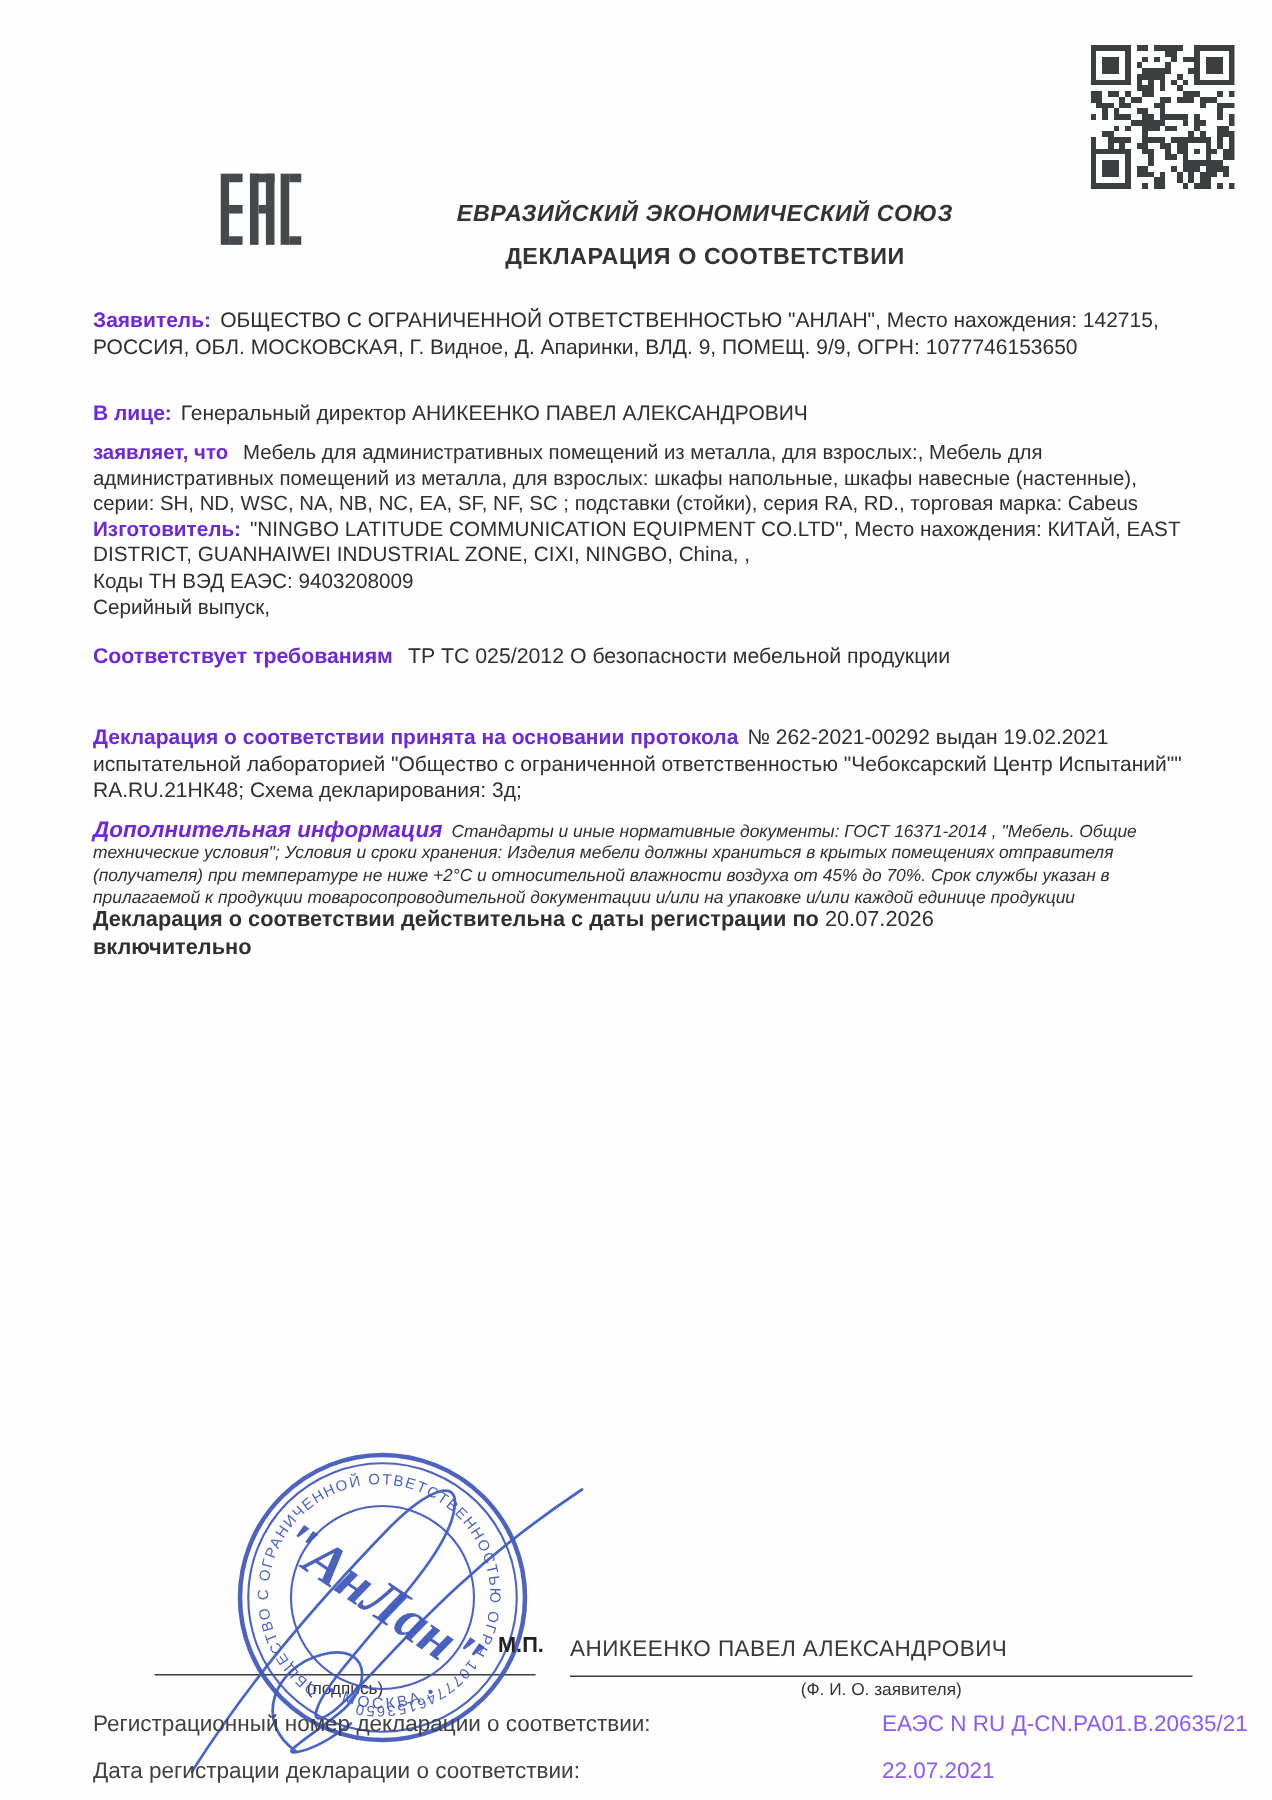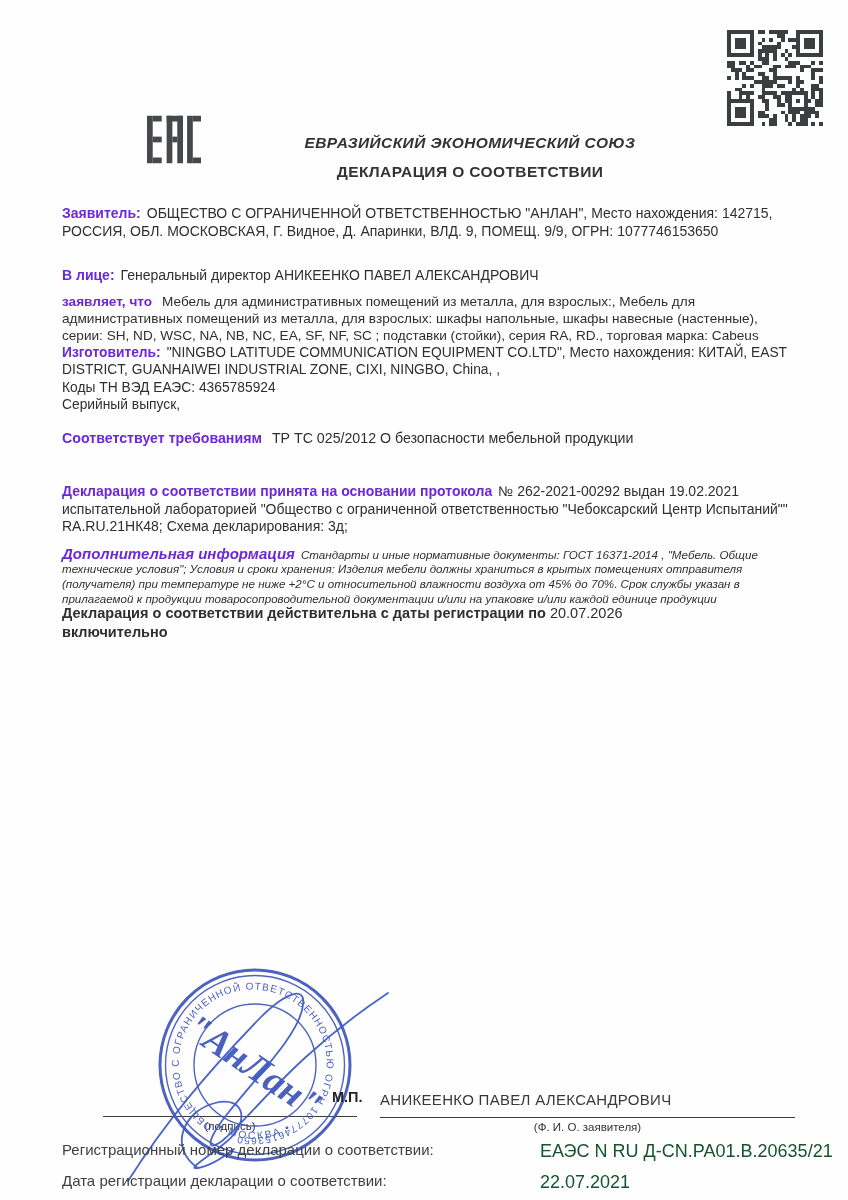--- a/index.html
+++ b/index.html
@@ -20,21 +20,21 @@
   .lbl-gap2 { margin-right:10px; }
   .small-para { font-size:11.6px; line-height:14.8px; }
   .small-para b.big { font-size:15px; }
   .validity { font-size:14.5px; line-height:19px; font-weight:bold; }
   .validity .reg { font-weight:normal; }
   .sig-line { border-top:1.5px solid #3c3c3c; height:0; }
   .caption { font-size:11.5px; text-align:center; color:#333; }
   .name-line { font-size:15px; text-align:left; letter-spacing:.3px; color:#383838; }
   .mp { font-size:14.5px; font-weight:bold; color:#222; }
   .reg-row-label { font-size:15px; font-weight:normal; color:#404040; }
-  .reg-row-value { font-size:18px; color:#14532d; }
+  .reg-row-value { font-size:15px; color:#8b5cf6;margin-left:48px; }
   svg { display:block; }
   .stamp-svg { pointer-events:none; }
 </style>
 </head>
 <body>
 
 <div class="page">
 
   <svg class="abs" style="left:147px; top:112px;" width="54" height="55" viewBox="0 0 66 58">
     <g fill="#45494b">
@@ -384,21 +384,21 @@
   <p class="abs para" style="top:253px;">
     <b class="lbl-gap">В лице:</b><span>Генеральный директор АНИКЕЕНКО ПАВЕЛ АЛЕКСАНДРОВИЧ</span>
   </p>
 
   <p class="abs para" style="top:279px; width:738px; font-size:13.6px; line-height:17.2px;">
     <b class="lbl-gap2">заявляет, что</b><span>Мебель для административных помещений из металла, для взрослых:, Мебель для административных помещений из металла, для взрослых: шкафы напольные, шкафы навесные (настенные), серии: SH, ND, WSC, NA, NB, NC, EA, SF, NF, SC ; подставки (стойки), серия RA, RD., торговая марка: Cabeus</span>
   </p>
 
   <div class="abs para" style="top:344px; font-size:13.8px; line-height:17.4px;">
     <b class="lbl-gap">Изготовитель:</b><span>"NINGBO LATITUDE COMMUNICATION EQUIPMENT CO.LTD", Место нахождения: КИТАЙ, EAST DISTRICT, GUANHAIWEI INDUSTRIAL ZONE, CIXI, NINGBO, China, ,</span>
-    <div>Коды ТН ВЭД ЕАЭС: 4365785924</div>
+    <div>Коды ТН ВЭД ЕАЭС: 9403208009</div>
     <div>Серийный выпуск,</div>
   </div>
 
   <p class="abs para" style="top:416px; font-size:14.2px;">
     <b class="lbl-gap2">Соответствует требованиям</b><span>ТР ТС 025/2012 О безопасности мебельной продукции</span>
   </p>
 
   <p class="abs para" style="top:469px;">
     <b class="lbl-gap">Декларация о соответствии принята на основании протокола</b><span>№ 262-2021-00292 выдан 19.02.2021  испытательной лабораторией "Общество с ограниченной ответственностью "Чебоксарский Центр Испытаний"" RA.RU.21НК48; Схема декларирования: 3д;</span>
   </p>

